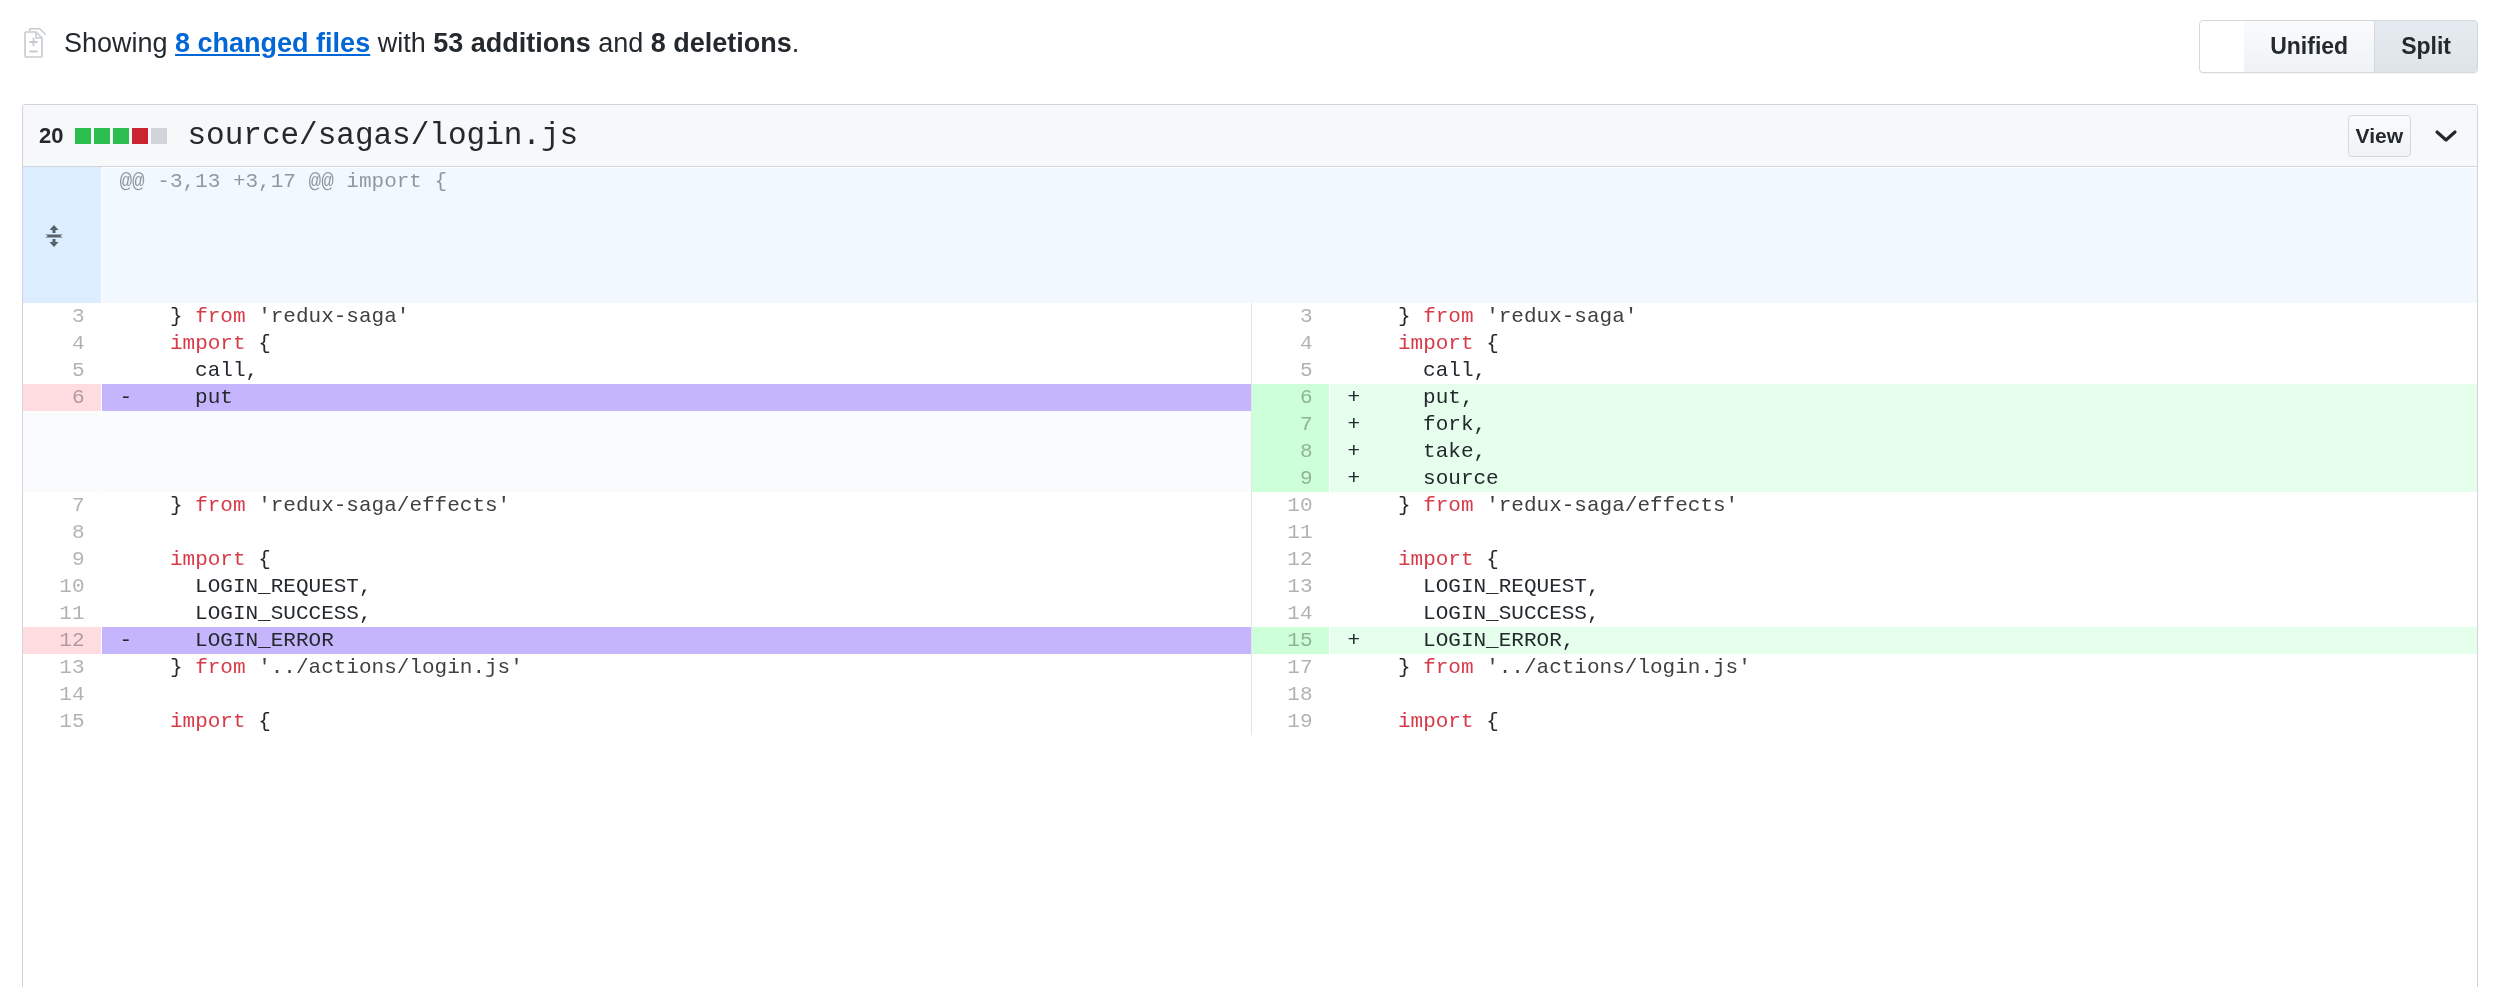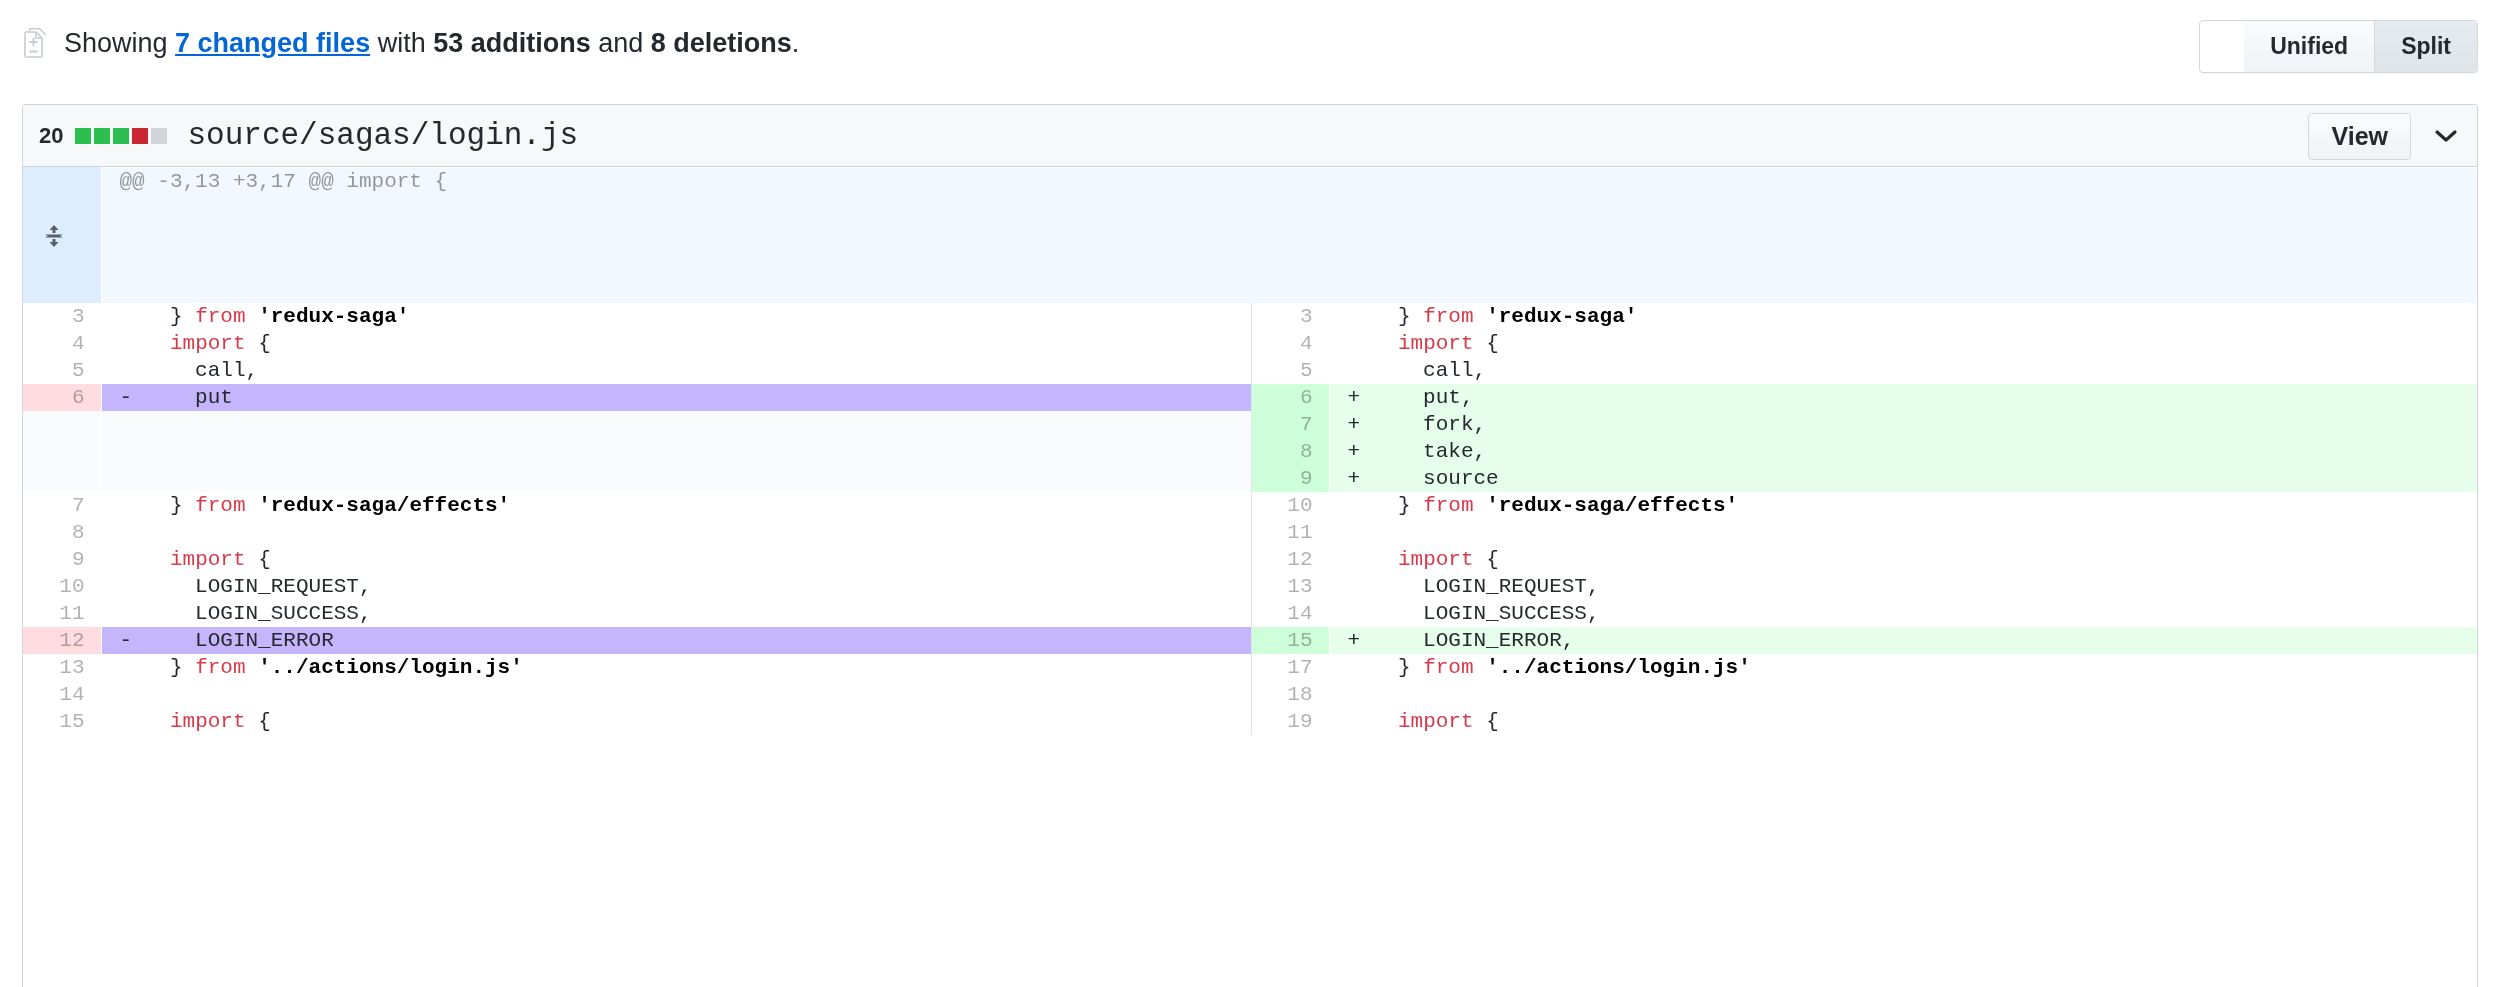--- a/index.html
+++ b/index.html
@@ -58,22 +58,22 @@
   .blk-del { background: #cb2431; }
   .blk-neutral { background: #d1d5da; }
   .file-path {
     font-family: "Liberation Mono", monospace; font-size: 31px; color: #24292e;
   }
   .header-actions {
     position: absolute; right: 14px; top: 0; height: 62px;
     display: flex; align-items: center; gap: 18px;
   }
   .view-btn {
-    font-size: 25px; font-weight: bold; color: #24292e;
-    padding: 8px 22px; border: 1px solid #d5d8da; border-radius: 4px;
+    font-size: 21px; font-weight: bold; color: #24292e;
+    padding: 8px 7px; border: 1px solid #d5d8da; border-radius: 4px;
     background: linear-gradient(#fafbfc, #eff3f6); cursor: pointer;
   }
   .chevron-btn {
     width: 34px; height: 34px; display: flex; align-items: center; justify-content: center;
     cursor: pointer; background: none; border: none; padding: 0;
   }
 
   
   .diff-table { width: 100%; border-collapse: collapse; table-layout: fixed; }
   .diff-table col.gutter { width: 78px; }
@@ -111,40 +111,40 @@
   
   tr td.num.del  { background: #ffdce0; color: rgba(27,31,35,.35); }
   tr td.code.del { background: #c4b5fd; }
   
   tr td.num.blank, tr td.code.blank { background: #fafbfc; }
 
   .marker { display: inline-block; width: 2ch; }
 
   
   .k  { color: #d73a49; }
-  .s  { color: #000000; font-weight: bold; }
+  .s  { color: #404040; }
   .pl { color: #24292e; }
 </style>
 </head>
 <body>
 
 <div class="page">
 
   <div class="toolbar">
     <div class="summary">
       <span class="file-stack-icon">
         <svg width="28" height="32" viewBox="0 0 28 32">
           <path d="M8 1 h10 l6 6 v1 h-1.5 V7.6 L17.4 2.5 H8.5 V4 H7 V2 a1 1 0 0 1 1-1z" fill="#c6cbd1"></path>
           <path d="M4 5 h10 l6 6 v18 a1 1 0 0 1-1 1 H4 a1 1 0 0 1-1-1 V6 a1 1 0 0 1 1-1z" fill="#fff" stroke="#c6cbd1" stroke-width="1.6"></path>
           <path d="M14 5 v6 h6" fill="none" stroke="#c6cbd1" stroke-width="1.6"></path>
           <path d="M8 15 h7 M11.5 11.5 v7" stroke="#c6cbd1" stroke-width="1.8" stroke-linecap="round"></path>
           <path d="M8 24.5 h7" stroke="#c6cbd1" stroke-width="1.8" stroke-linecap="round"></path>
         </svg>
       </span>
-      <span class="summary-text"><span>Showing </span><a class="link" href="#">7 changed files</a><span> with </span><span class="bold">53 additions</span><span> and </span><span class="bold">8 deletions</span><span>.</span></span>
+      <span class="summary-text"><span>Showing </span><a class="link" href="#">8 changed files</a><span> with </span><span class="bold">53 additions</span><span> and </span><span class="bold">8 deletions</span><span>.</span></span>
     </div>
 
     <div class="seg-group">
       <button class="seg-btn">Unified</button>
       <button class="seg-btn selected">Split</button>
     </div>
   </div>
 
   <div class="file-card">
 

